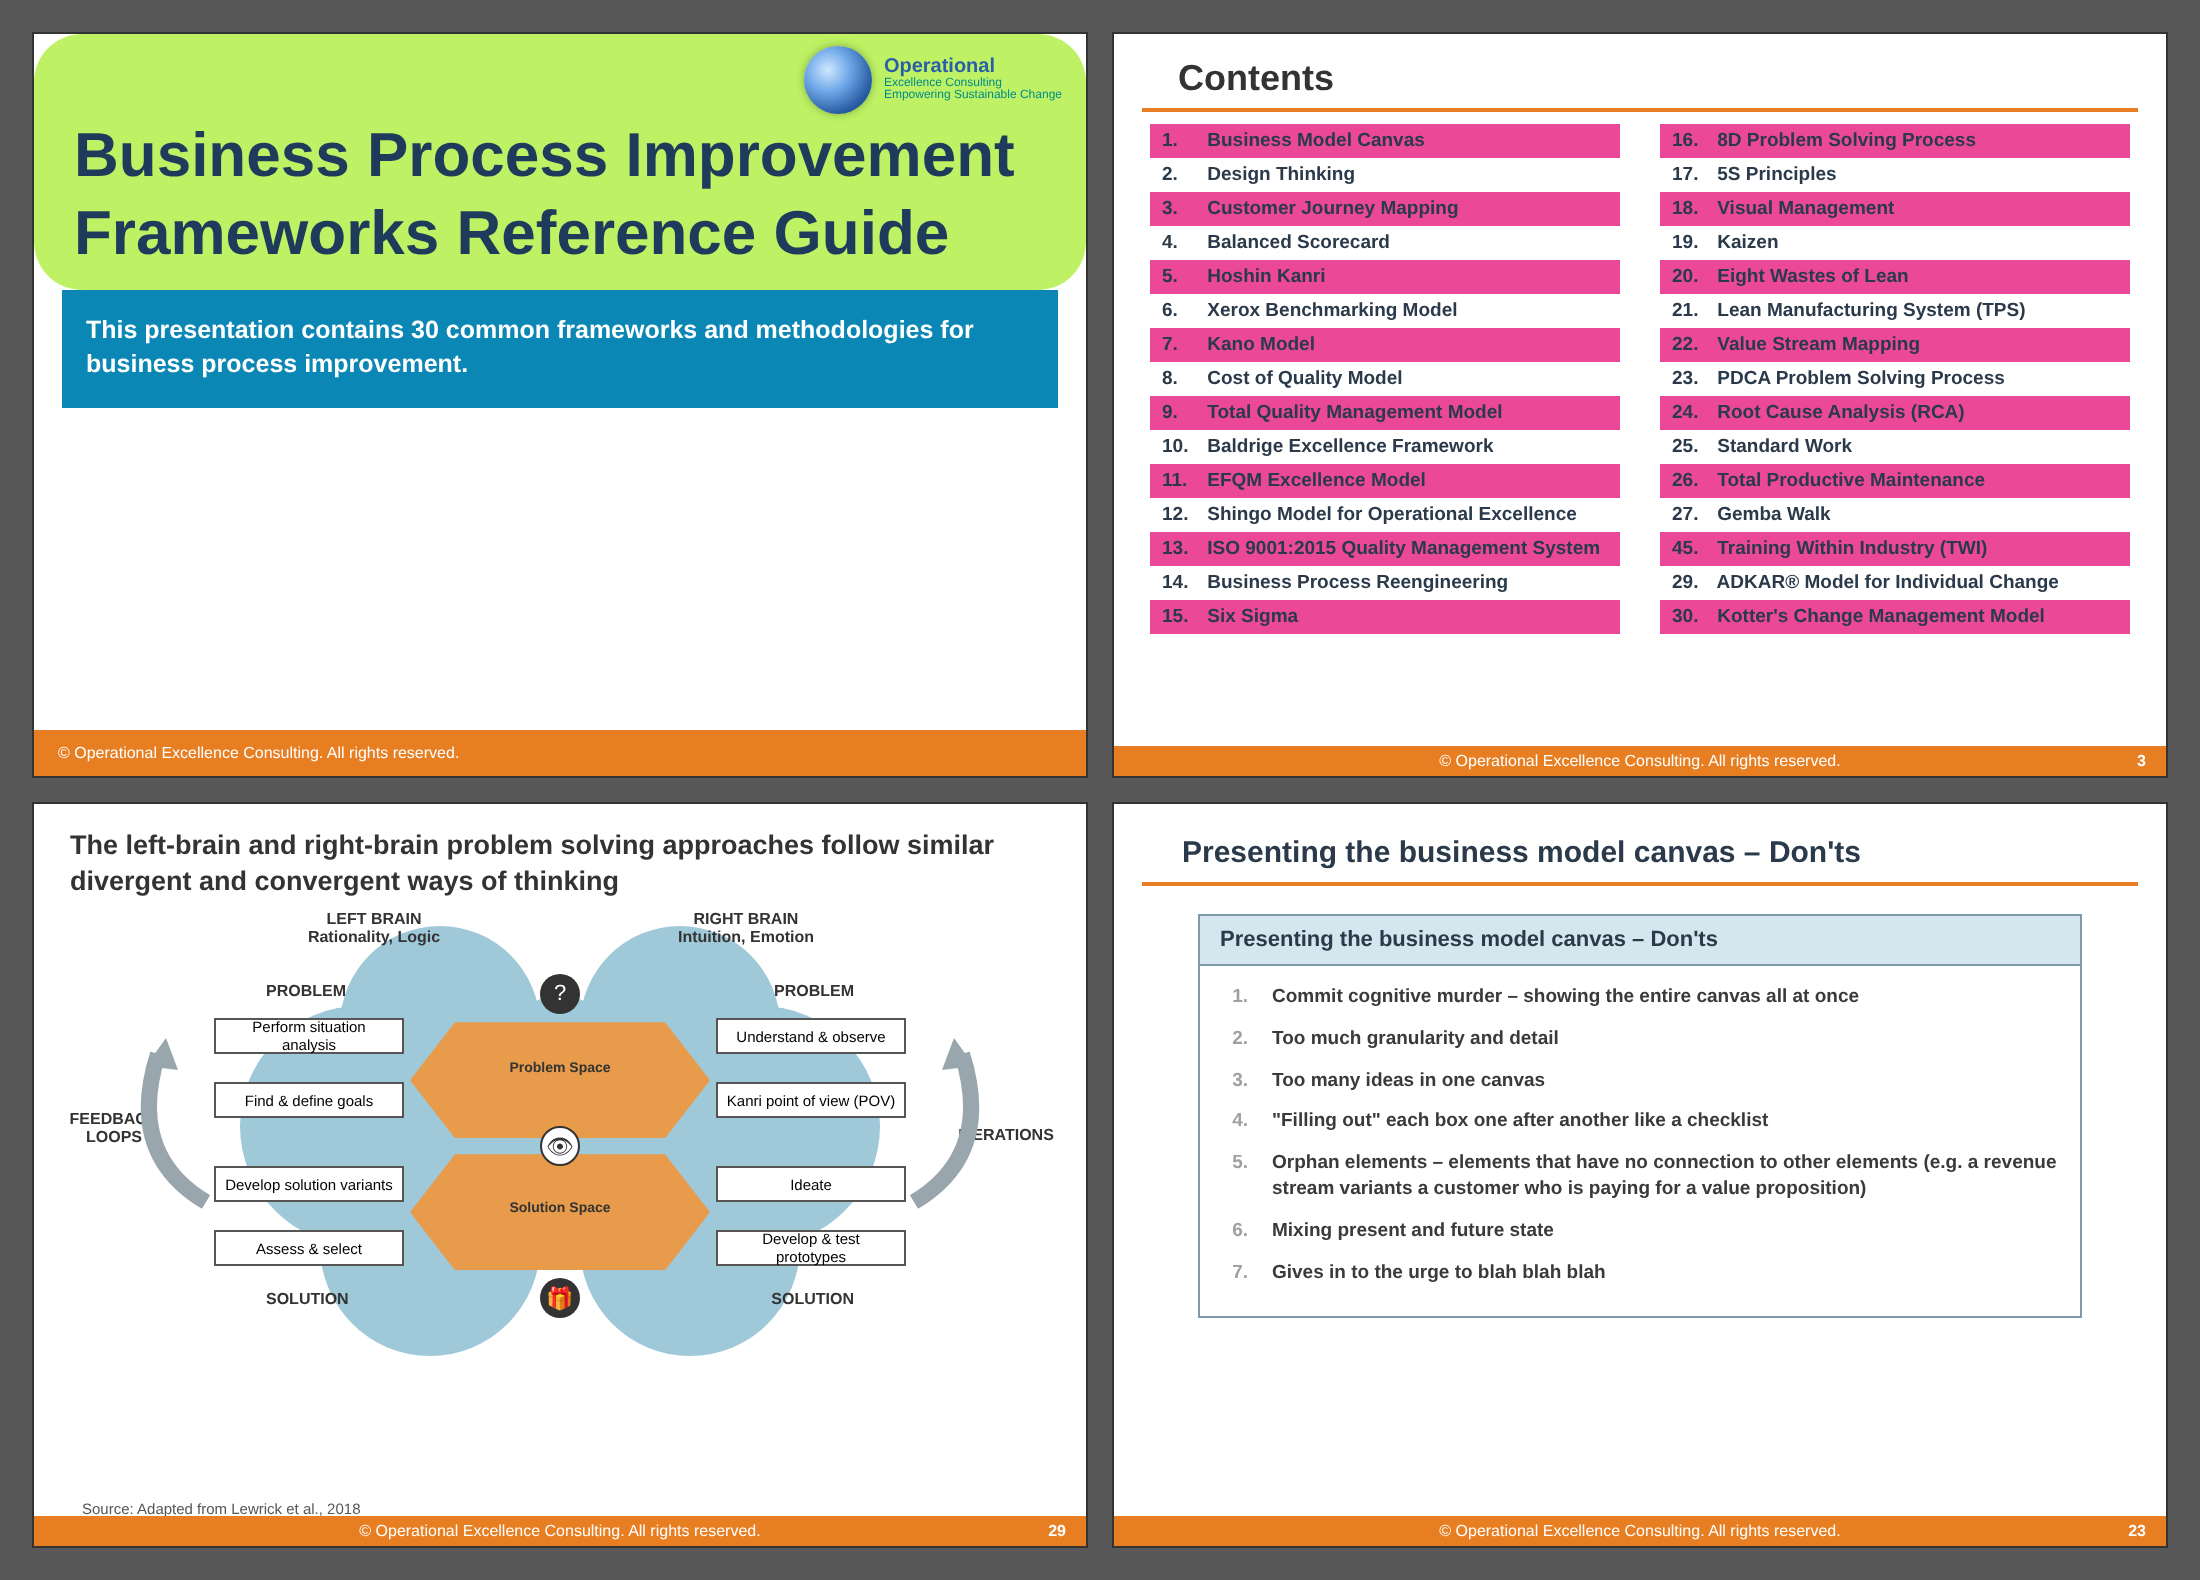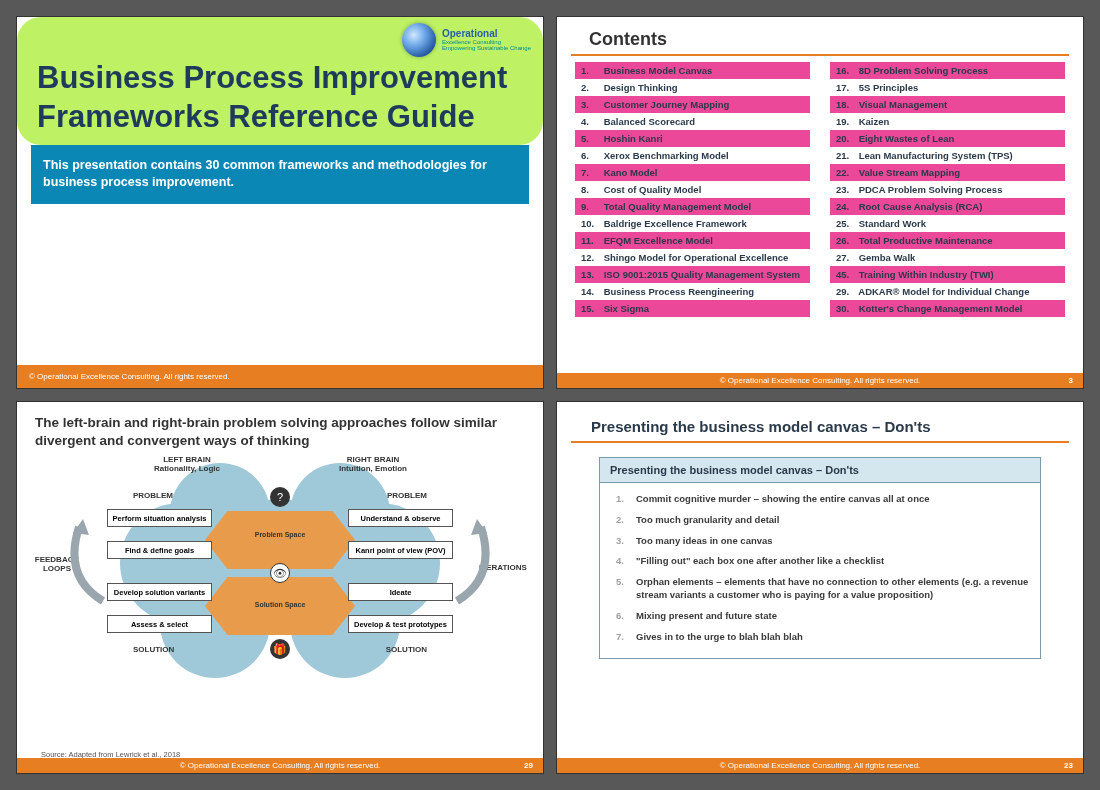--- a/index.html
+++ b/index.html
@@ -32,21 +32,21 @@
   .s2-row .num { display:inline-block; width:20px; }
   .s2-foot { position:absolute; bottom:0; left:0; right:0; background:#e77e22; color:#fff; font-size:8px; padding:3px 12px; text-align:center; }
   .s2-foot .pg { position:absolute; right:10px; top:3px; font-weight:bold; }
 
   
   .s3-head { padding:12px 18px 6px 18px; font-size:13.5px; font-weight:bold; color:#333; line-height:1.3; }
   .s3-fig { position:relative; width:100%; height:235px; }
   .s3-cloud { position:absolute; left:50%; top:48%; transform:translate(-50%,-50%); width:280px; height:190px; }
   .blob { position:absolute; border-radius:50%; background:#9fc9d8; }
   .diamond { position:absolute; width:120px; height:60px; background:#e89b4a; transform:skewX(0deg); clip-path: polygon(15% 0, 85% 0, 100% 50%, 85% 100%, 15% 100%, 0 50%); }
-  .rect { position:absolute; background:#fff; border:1px solid #555; font-size:7.5px; display:flex; align-items:center; justify-content:center; text-align:center; padding:2px 4px; width:105px; height:18px; font-weight:bold; }
+  .rect { position:absolute; background:#fff; border:1px solid #555; font-size:7.5px; display:flex; align-items:center; justify-content:center; text-align:center; padding:2px 4px; width:95px; height:18px; font-weight:normal; }
   .lbl { position:absolute; font-size:8px; font-weight:bold; text-align:center; color:#333; }
   .arrow { position:absolute; width:54px; height:90px; }
   .arrow svg { width:100%; height:100%; }
   .s3-src { position:absolute; bottom:14px; left:12px; font-size:7.5px; color:#555;padding-left:12px; }
   .circ { position:absolute; width:20px; height:20px; border-radius:50%; background:#333; color:#fff; display:flex; align-items:center; justify-content:center; font-size:11px; left:50%; transform:translateX(-50%); }
 
   
   .s4-head { padding:16px 20px 6px 20px; font-size:15px; font-weight:bold; color:#2a3a4a; border-bottom:2px solid #e77e22; margin:0 14px 14px 14px; }
   .s4-box { margin:10px 42px 0 42px; border:1px solid #7e9aa8; }
   .s4-boxhead { background:#d4e6ee; color:#2a3a4a; font-weight:bold; font-size:11px; padding:6px 10px; border-bottom:1px solid #7e9aa8; }

